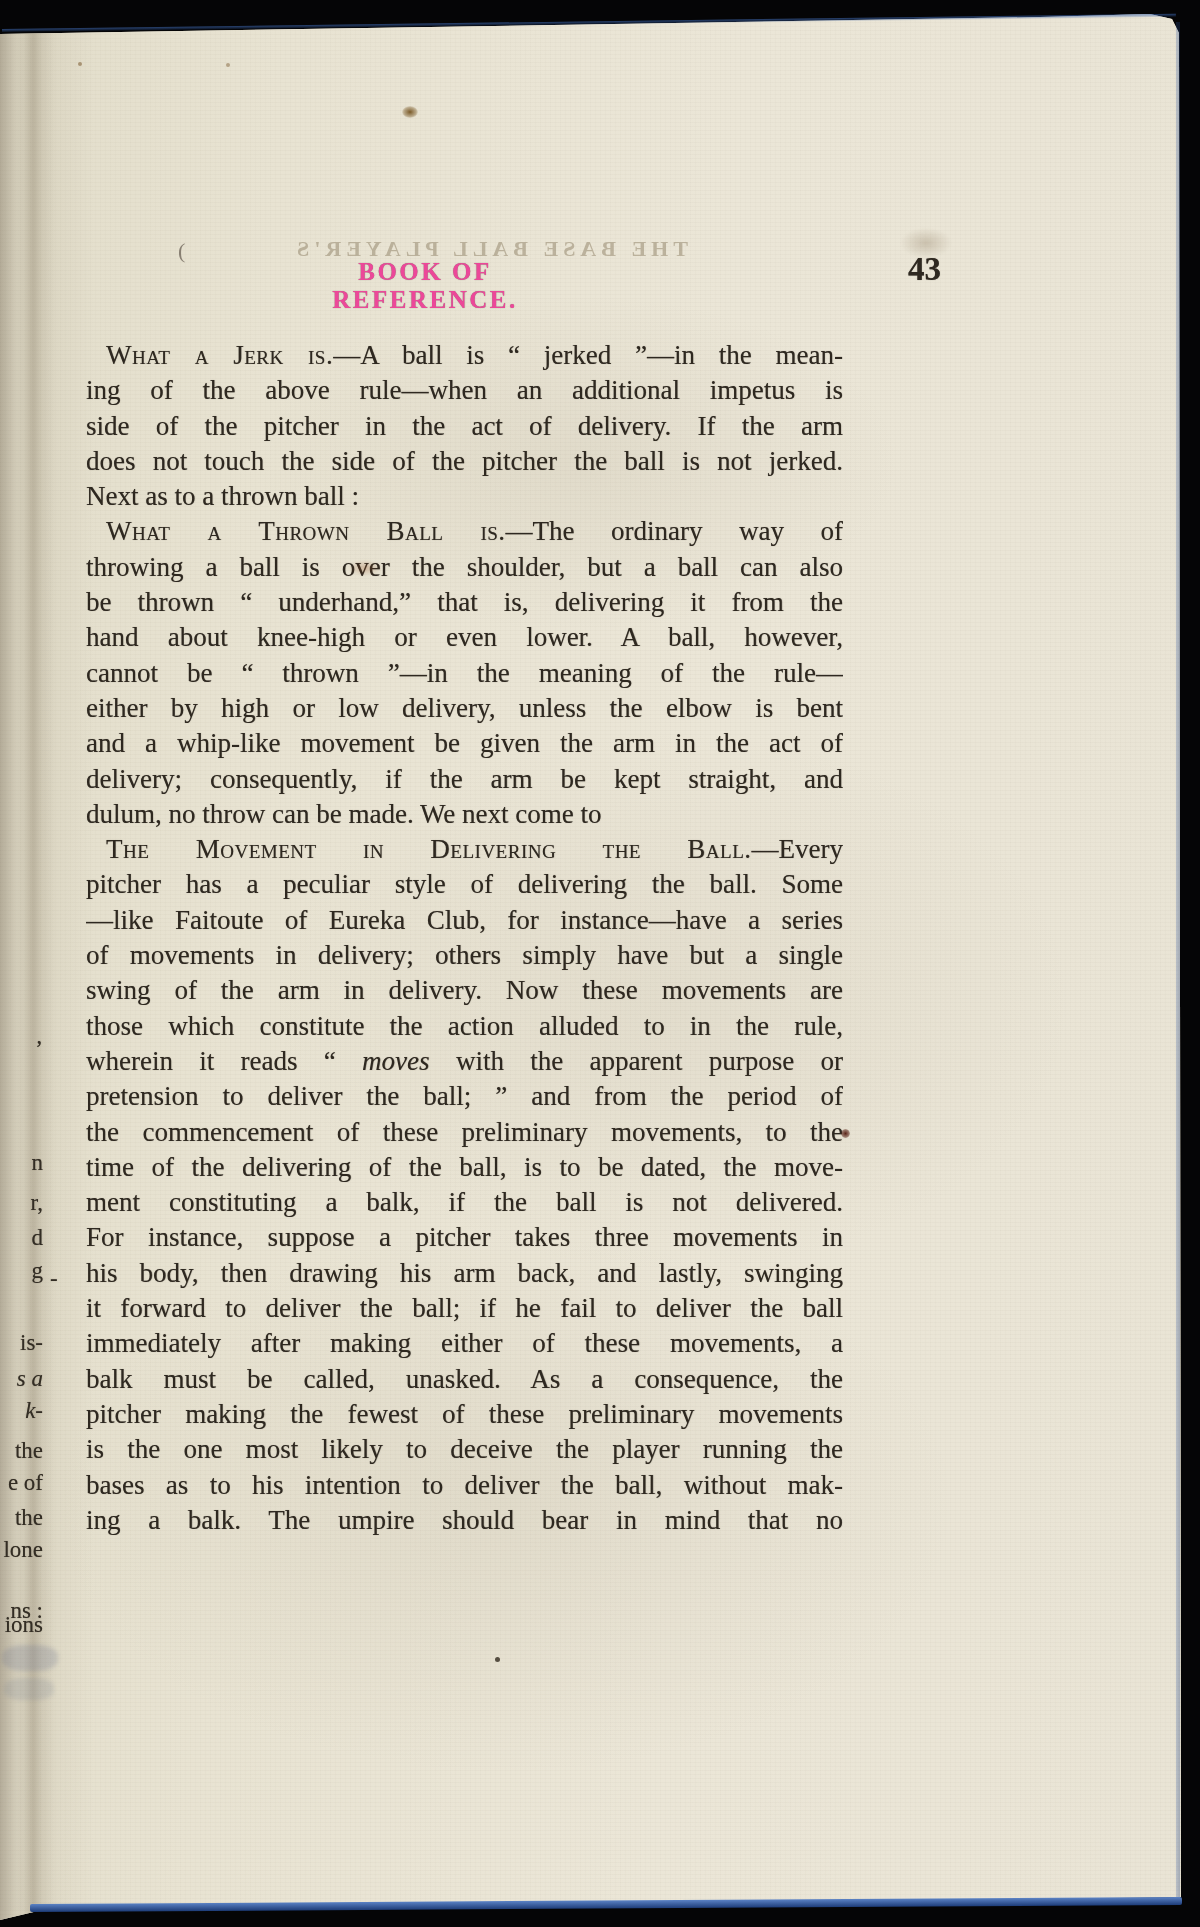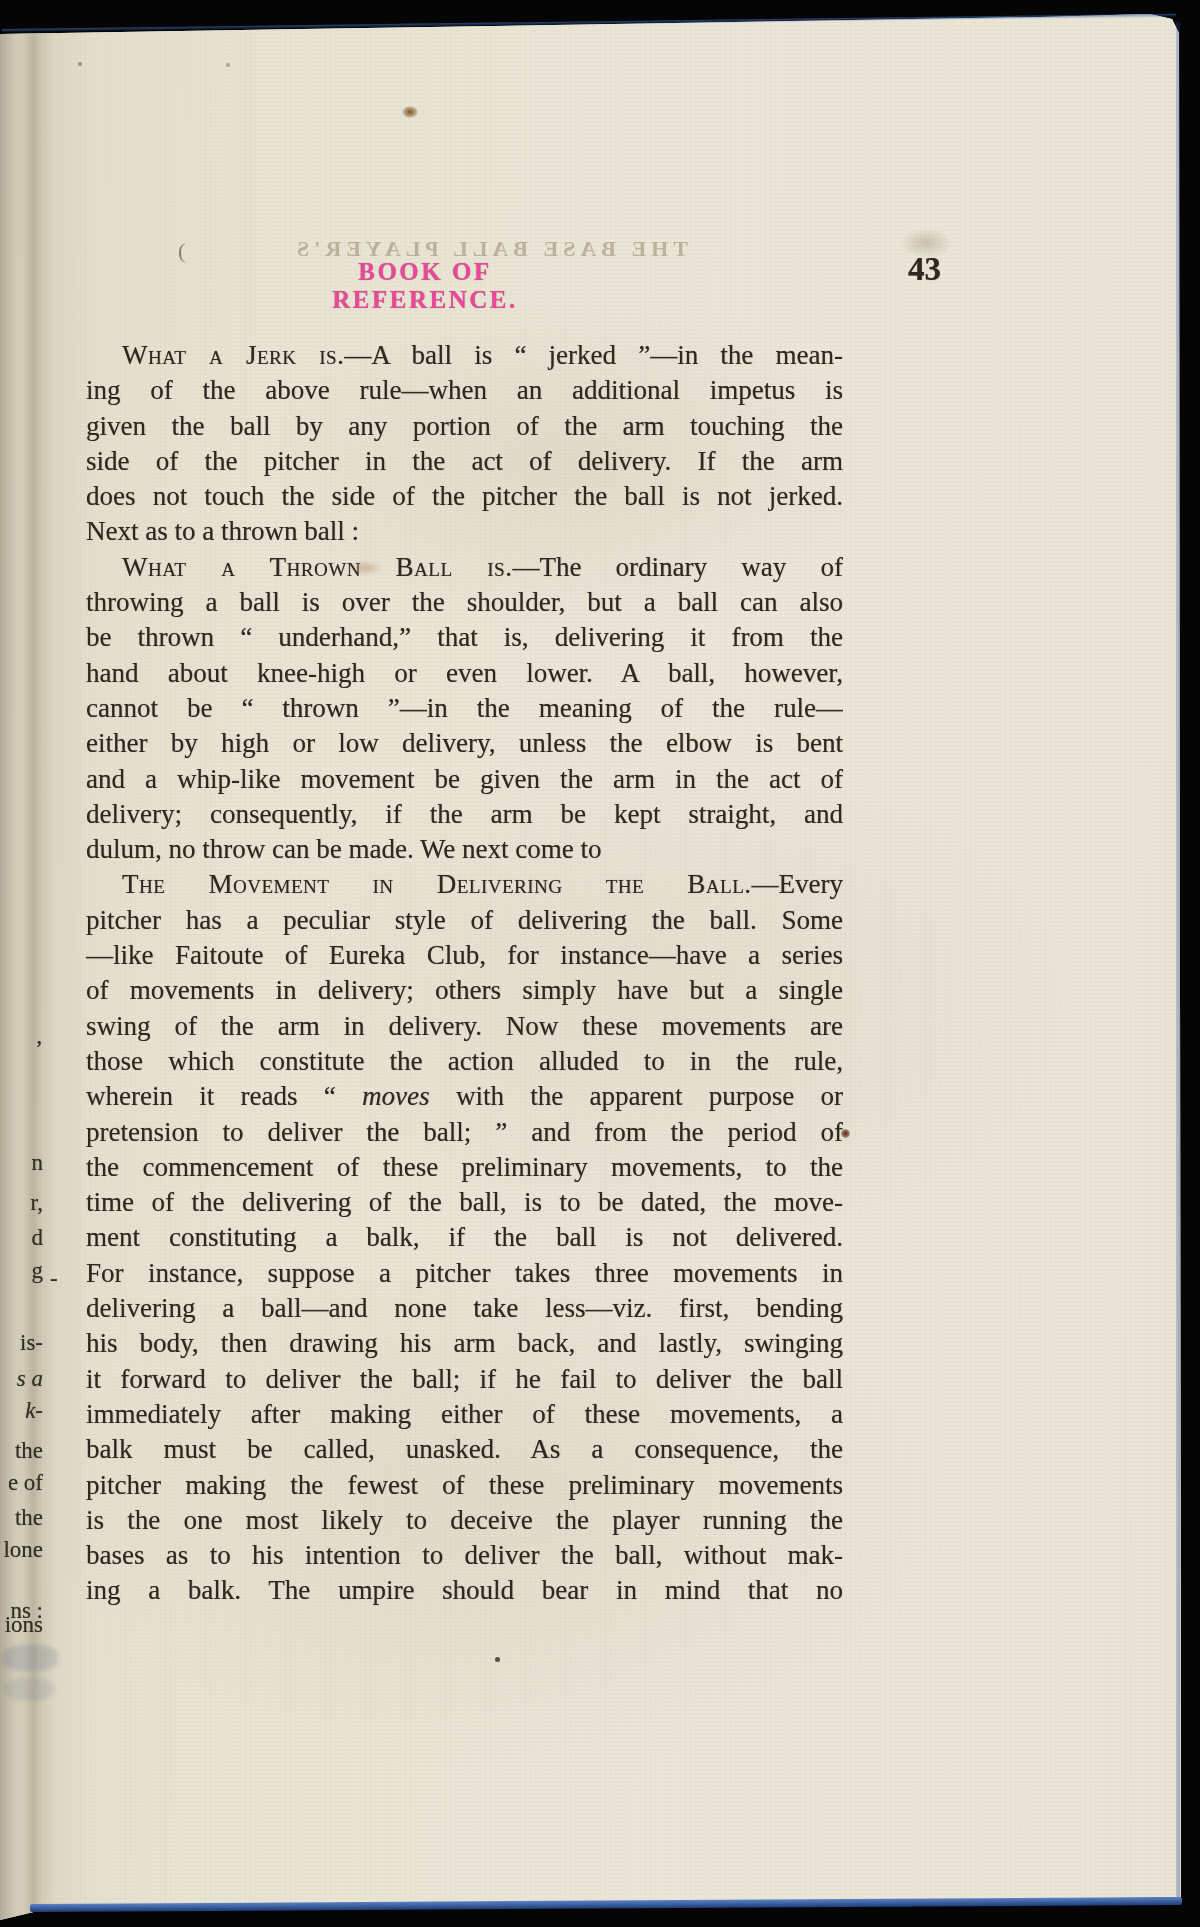--- a/index.html
+++ b/index.html
@@ -69,21 +69,21 @@
     position:absolute;left:86px;top:338px;width:757px;z-index:2;
     font-size:27px;color:#2e2820;
     text-shadow:.3px .3px .7px rgba(46,40,32,.5);
   }
   .line{
     height:35.3px;line-height:35.3px;overflow:hidden;
     text-align:justify;text-align-last:justify;
   }
   .line.first{text-indent:20px;}
   .line.short-last{text-align-last:left;}
-  .sc{font-variant:small-caps;letter-spacing:.5px;margin-left:16px;}
+  .sc{font-variant:small-caps;letter-spacing:.5px;}
   .line i{font-style:italic;}
   
   .marginalia{position:absolute;left:0;top:0;width:48px;height:1927px;z-index:2;}
   .frag{
     position:absolute;right:5px;font-size:23px;color:#332d24;
     text-shadow:0 0 .8px rgba(40,34,26,.5);white-space:nowrap;
   }
   .frag.it{font-style:italic;}
   
   .speck{position:absolute;border-radius:50%;z-index:2;pointer-events:none;}
@@ -112,21 +112,20 @@
 
   <div class="ghost-title">THE BASE BALL PLAYER'S</div>
   <div class="running-title">BOOK OF REFERENCE.</div>
   <div class="pagenum-ghost"></div>
   <div class="page-number">43</div>
   <div class="paren-mark">(</div>
 
   <div class="body-text">
       <div class="line first"><span class="sc">What a Jerk is.</span>—A ball is “ jerked ”—in the mean-</div>
       <div class="line">ing of the above rule—when an additional impetus is</div>
-      <div class="line">given the ball by any portion of the arm touching the</div>
       <div class="line">side of the pitcher in the act of delivery.  If the arm</div>
       <div class="line">does not touch the side of the pitcher the ball is not jerked.</div>
       <div class="line short-last">Next as to a thrown ball :</div>
       <div class="line first"><span class="sc">What a Thrown Ball is.</span>—The ordinary way of</div>
       <div class="line">throwing a ball is over the shoulder, but a ball can also</div>
       <div class="line">be thrown “ underhand,” that is, delivering it from the</div>
       <div class="line">hand about knee-high or even lower.  A ball, however,</div>
       <div class="line">cannot be “ thrown ”—in the meaning of the rule—</div>
       <div class="line">either by high or low delivery, unless the elbow is bent</div>
       <div class="line">and a whip-like movement be given the arm in the act of</div>
@@ -137,21 +136,20 @@
       <div class="line">—like Faitoute of Eureka Club, for instance—have a series</div>
       <div class="line">of movements in delivery; others simply have but a single</div>
       <div class="line">swing of the arm in delivery.  Now these movements are</div>
       <div class="line">those which constitute the action alluded to in the rule,</div>
       <div class="line">wherein it reads “ <i>moves</i> with the apparent purpose or</div>
       <div class="line">pretension to deliver the ball; ” and from the period of</div>
       <div class="line">the commencement of these preliminary movements, to the</div>
       <div class="line">time of the delivering of the ball, is to be dated, the move-</div>
       <div class="line">ment constituting a balk, if the ball is not delivered.</div>
       <div class="line">For instance, suppose a pitcher takes three movements in</div>
-      <div class="line">delivering a ball—and none take less—viz. first, bending</div>
       <div class="line">his body, then drawing his arm back, and lastly, swinging</div>
       <div class="line">it forward to deliver the ball; if he fail to deliver the ball</div>
       <div class="line">immediately after making either of these movements, a</div>
       <div class="line">balk must be called, unasked.  As a consequence, the</div>
       <div class="line">pitcher making the fewest of these preliminary movements</div>
       <div class="line">is the one most likely to deceive the player running the</div>
       <div class="line">bases as to his intention to deliver the ball, without mak-</div>
       <div class="line">ing a balk.  The umpire should bear in mind that no</div>
     </div>
 

